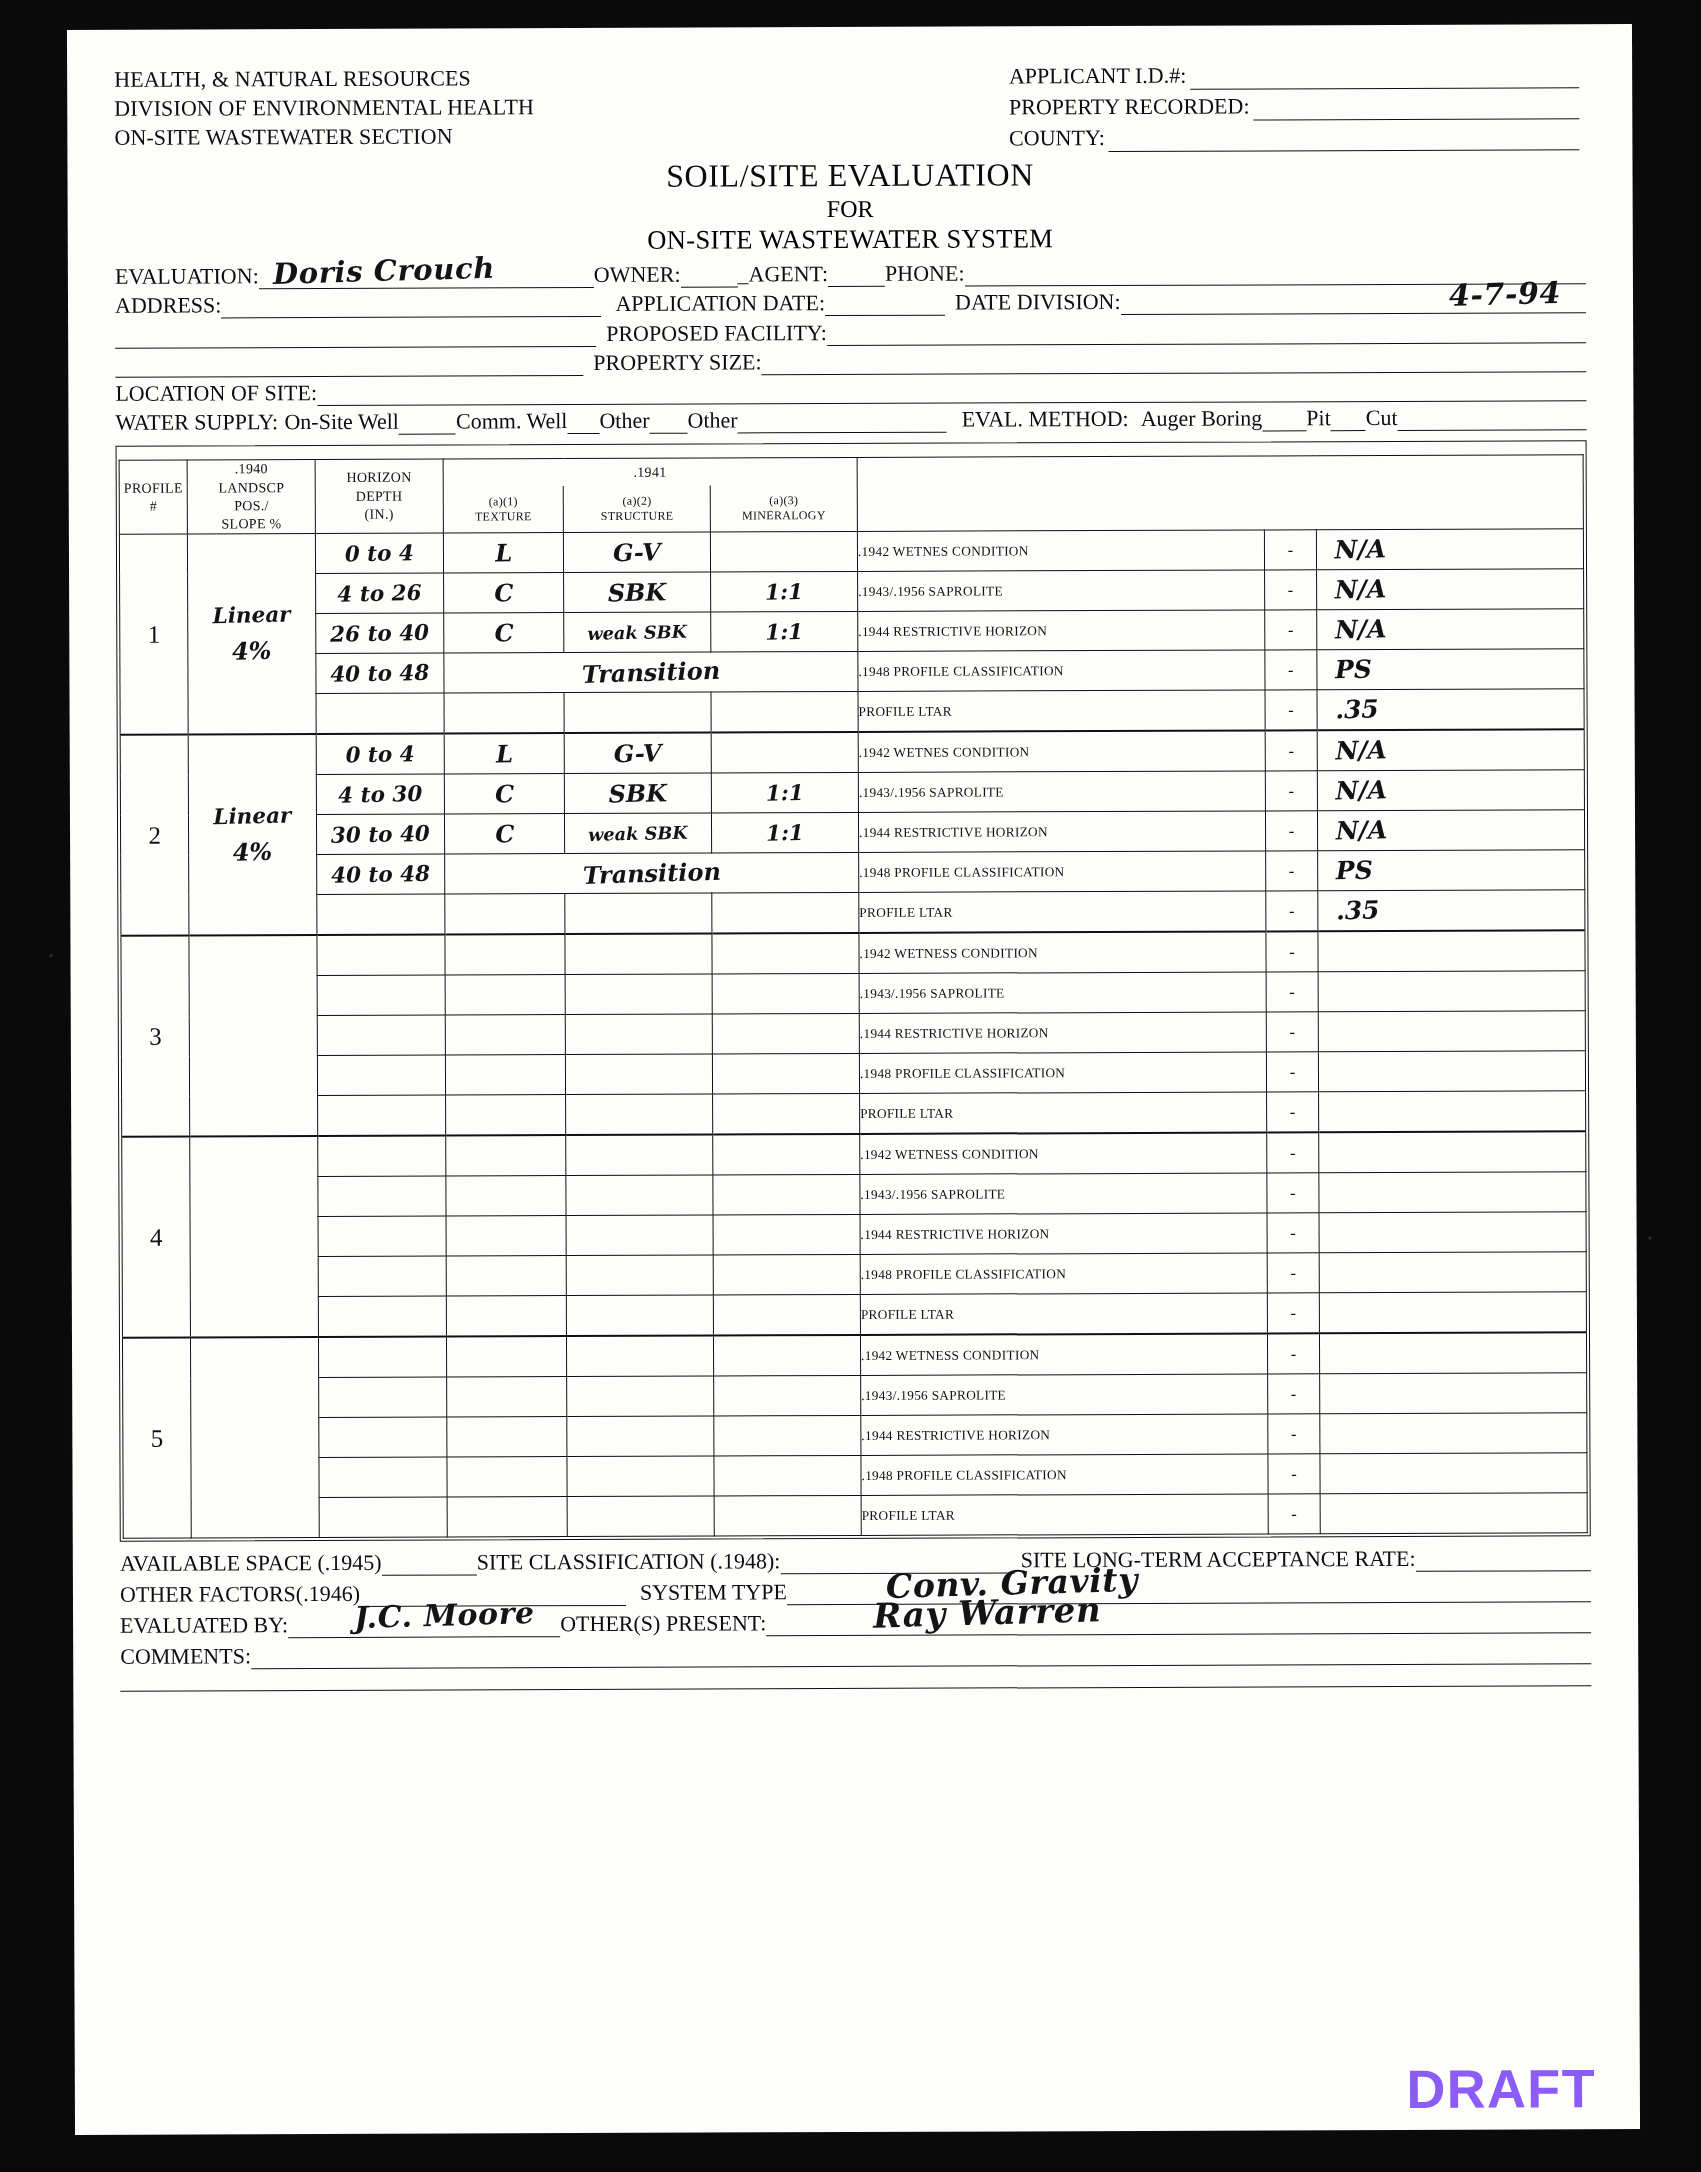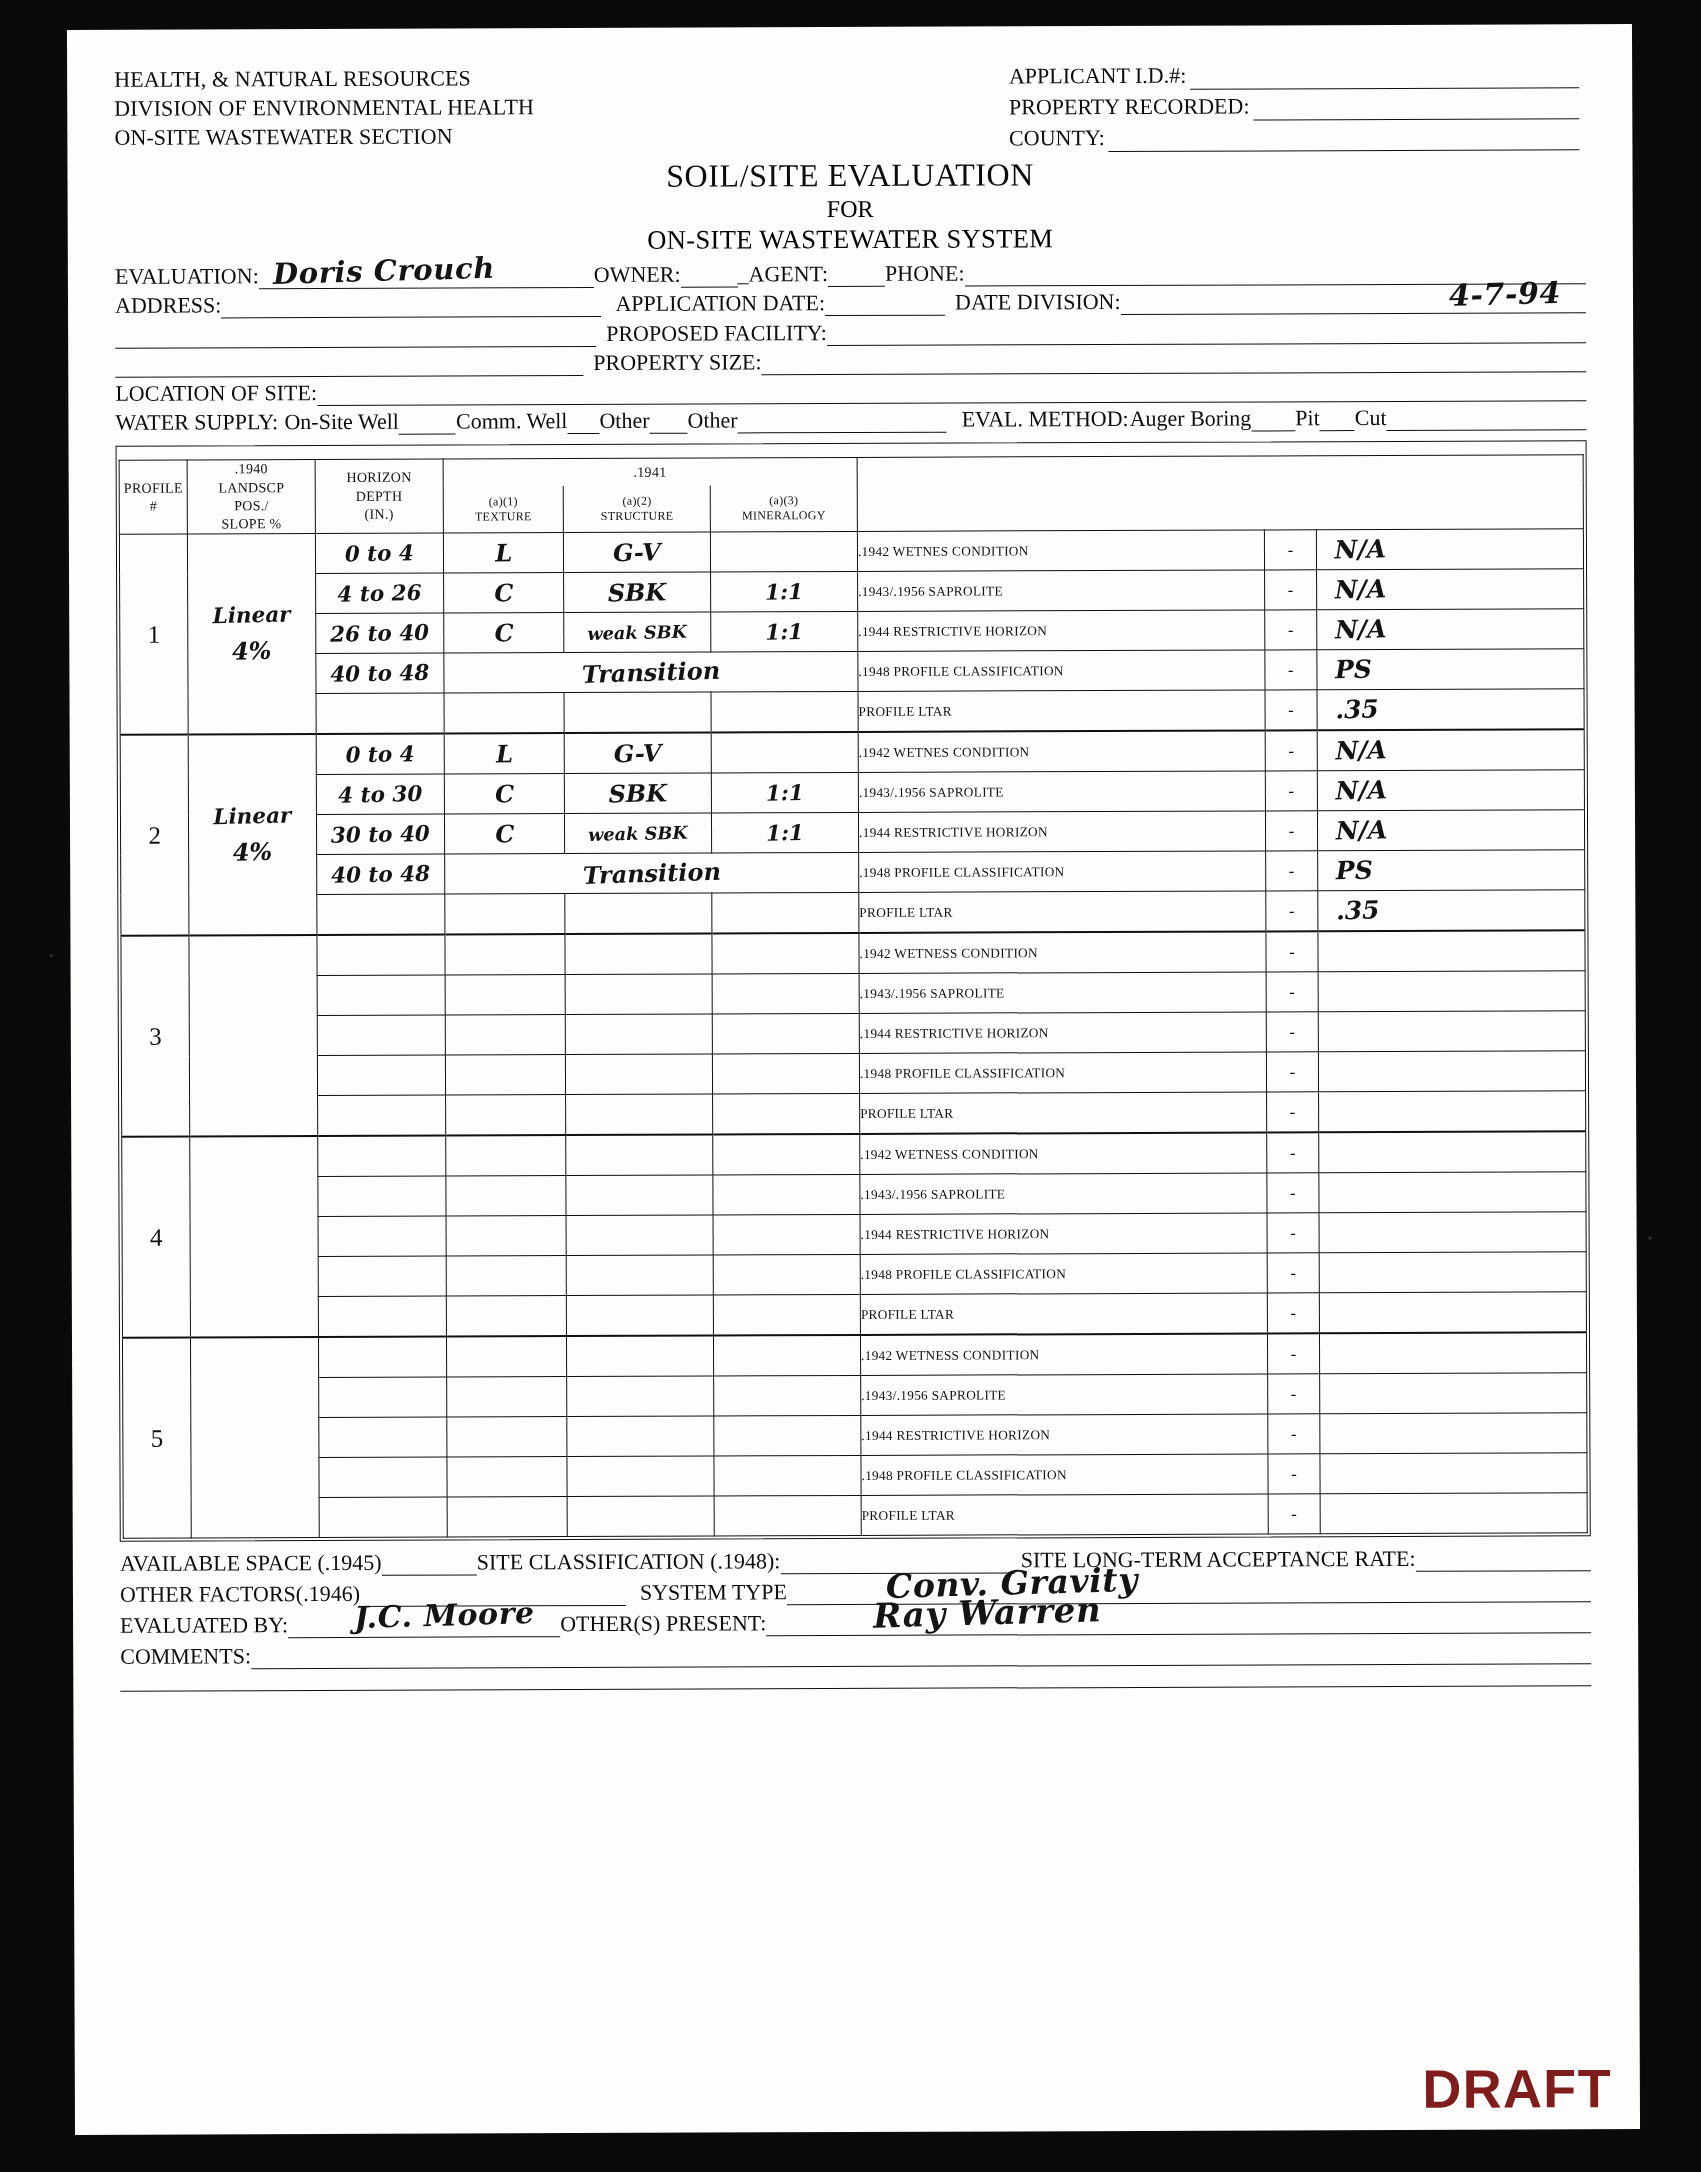--- a/index.html
+++ b/index.html
@@ -202,27 +202,27 @@
 
   
   .footer { margin-top: 8.9px; }
   .footer .fl { margin-bottom: 5px; }
   .footer-rule-final {
     border-bottom: 1.9px solid #101010;
     margin-top: 21.5px;
   }
   .draft {
     position: absolute;
-    right: 28px;
+    right: 44px;
     bottom: 10px;
     font-family: "Liberation Sans", sans-serif;
     font-weight: 700;
     font-size: 54px;
     letter-spacing: 1.3px;
-    color: #7f1d1d;
+    color: #8b5cf6;
   }
 </style>
 </head>
 <body>
 
 <div class="scan-bg"></div>
 
 <div class="page">
   <div class="paper-inner">
 
@@ -299,21 +299,21 @@
         <span class="lbl">WATER SUPPLY:</span>
         <span class="lbl" style="margin-left:6.3px">On-Site Well</span>
         <span class="gap g-sm"></span>
         <span class="lbl">Comm. Well</span>
         <span class="gap" style="width:32px"></span>
         <span class="lbl">Other</span>
         <span class="gap" style="width:38px"></span>
         <span class="lbl">Other</span>
         <span class="gap" style="width:209px"></span>
         <span class="lbl" style="margin-left:15px">EVAL. METHOD:</span>
-        <span class="lbl" style="margin-left:1px">Auger Boring</span>
+        <span class="lbl" style="margin-left:12px">Auger Boring</span>
         <span class="gap" style="width:44px"></span>
         <span class="lbl">Pit</span>
         <span class="gap" style="width:35px"></span>
         <span class="lbl">Cut</span>
         <span class="gap g-flex"></span>
       </div>
     </div>
 
     <div class="outer-frame">
     <table class="grid">

